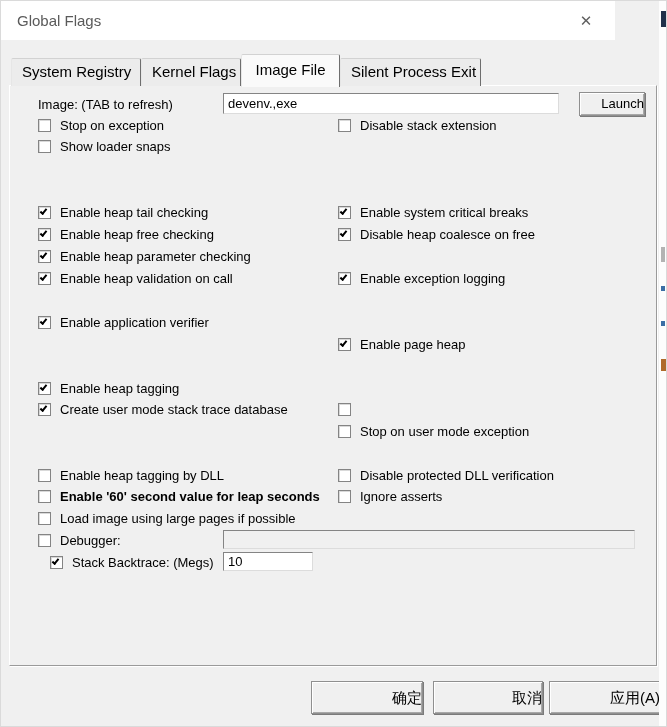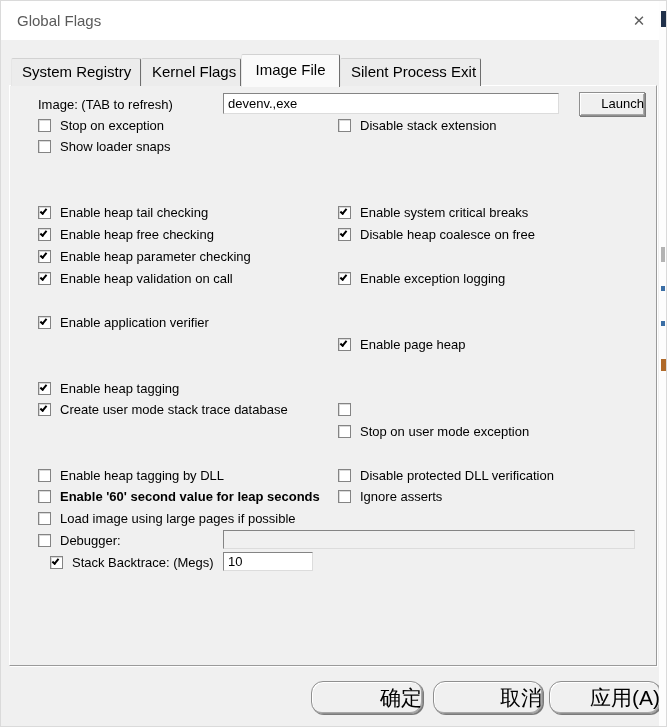--- a/index.html
+++ b/index.html
@@ -7,21 +7,21 @@
   .window {
     position:relative; width:667px; height:727px;
     background:#f0f0f0;
     font-family:"Liberation Sans", sans-serif;
     font-size:13px; color:#000;
     border:1px solid #dadada;
     overflow:hidden;
   }
   
   .titlebar {
-    position:absolute; left:0; top:0; width:667px; height:39px;
+    position:absolute; left:0; top:0; width:614px; height:39px;
     background:#ffffff;
   }
   .title-text {
     position:absolute; left:16px; top:0; line-height:39px;
     font-size:15px; color:#5a5a5a;
   }
   .close-btn {
     position:absolute; right:16px; top:0; width:26px; height:39px;
     text-align:center; line-height:39px; font-size:15px; color:#5f5f5f;
     cursor:default;
@@ -78,21 +78,21 @@
   
   .btn {
     position:absolute; z-index:3;
     background:#f0f0f0;
     border:1px solid #8f8f8f;
     box-shadow:inset 1px 1px 0 #ffffff, inset -1px -1px 0 #a8a8a8, 1px 1px 0 #7a7a7a;
     font-family:"Liberation Sans", sans-serif;
     text-align:right; cursor:default; white-space:nowrap;
   }
   .btn.small { font-size:13px; line-height:22px; }
-  .btn.big   { font-size:21px; line-height:31px;border-radius:12px; }
+  .btn.big   { font-size:15px; line-height:31px; }
   
   .edge-strip { position:absolute; right:0; top:0; width:7px; height:727px; background:#fdfdfd; z-index:5; }
   .art { position:absolute; z-index:6; }
 </style>
 </head>
 <body>
 
 <div class="window">
 
   <div class="titlebar">

